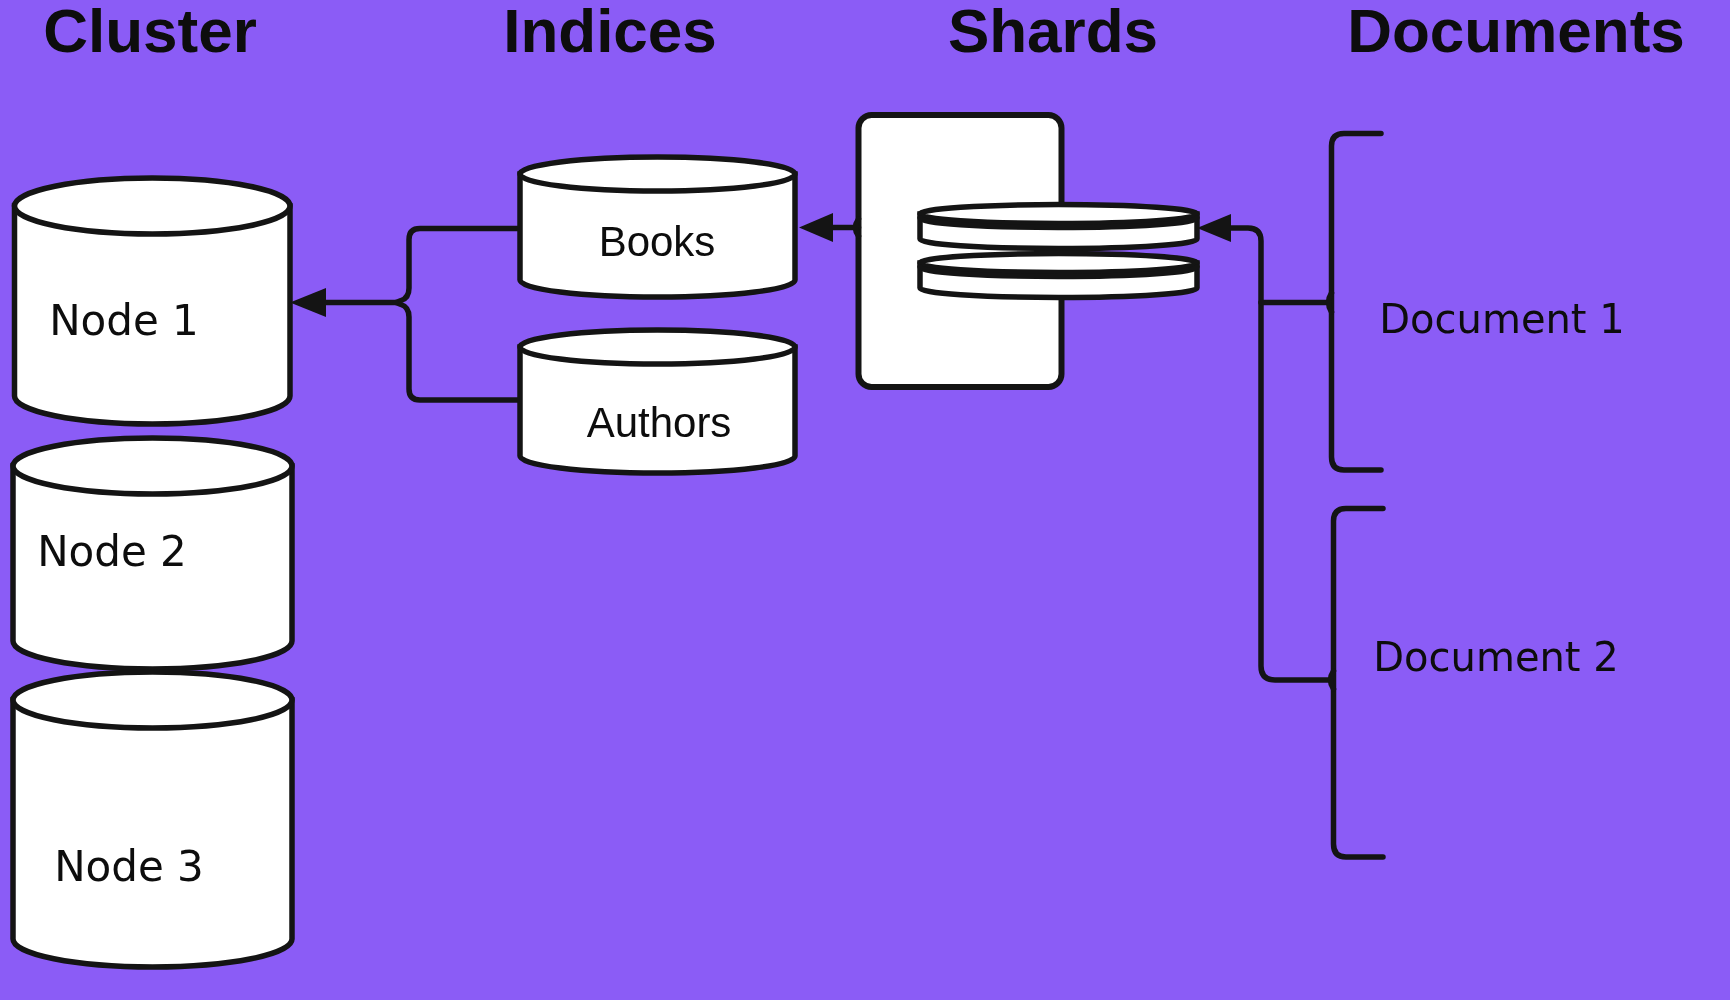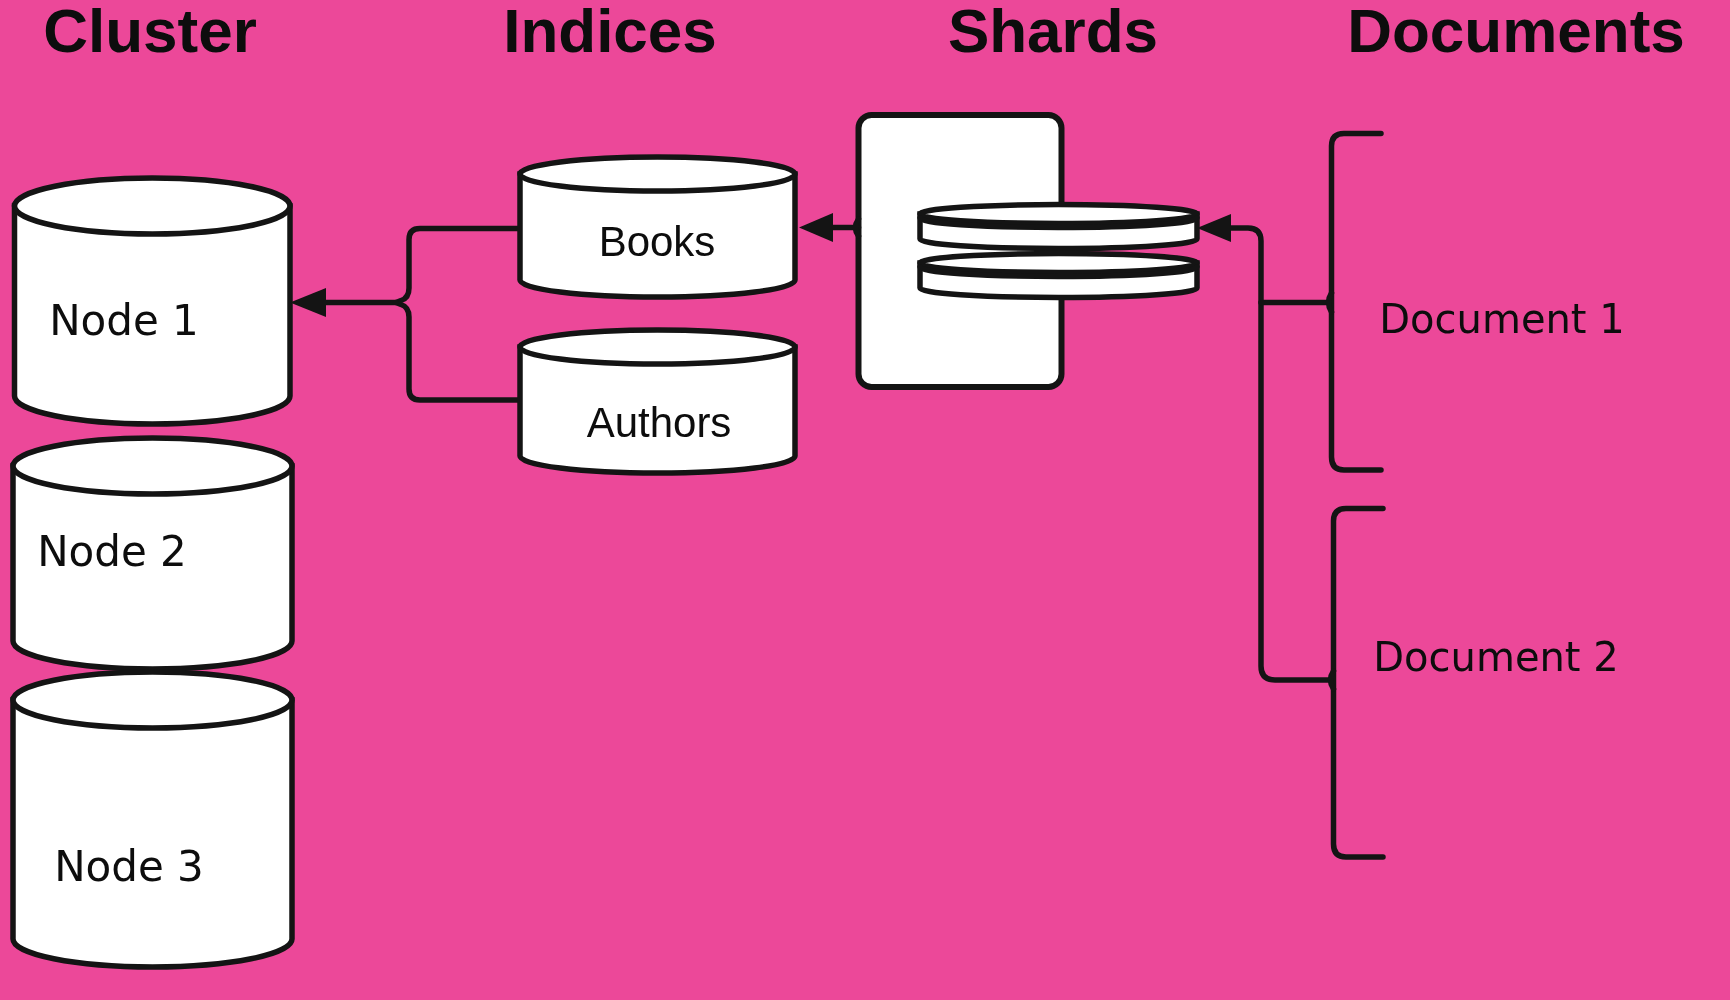--- a/index.html
+++ b/index.html
@@ -1,16 +1,16 @@
 <!DOCTYPE html>
 <html><head>
 <meta charset="utf-8">
 <style>
   html,body{margin:0;padding:0;background:#ffffff;}
-  .stage{position:relative;width:1730px;height:1000px;background:#ec4899;overflow:hidden;}
+  .stage{position:relative;width:1730px;height:1000px;background:#8b5cf6;overflow:hidden;}
   svg{display:block;}
   .hdr{font-family:"Liberation Sans",sans-serif;font-weight:700;font-size:62px;fill:#0d0d0d;}
   .lbl{font-family:"DejaVu Sans",sans-serif;font-size:42px;fill:#0d0d0d;}
   .idx{font-family:"Liberation Sans",sans-serif;font-size:42px;fill:#0d0d0d;}
   .doc{font-family:"DejaVu Sans",sans-serif;font-size:40px;fill:#0d0d0d;}
   .ln{fill:none;stroke:#141414;stroke-width:5.5;stroke-linejoin:round;stroke-linecap:round;}
   .shape{fill:#ffffff;stroke:#141414;stroke-width:5.5;}
   .shape-thick{fill:#ffffff;stroke:#141414;stroke-width:6;}
   .arrowhead{fill:#141414;stroke:none;}
 </style>

